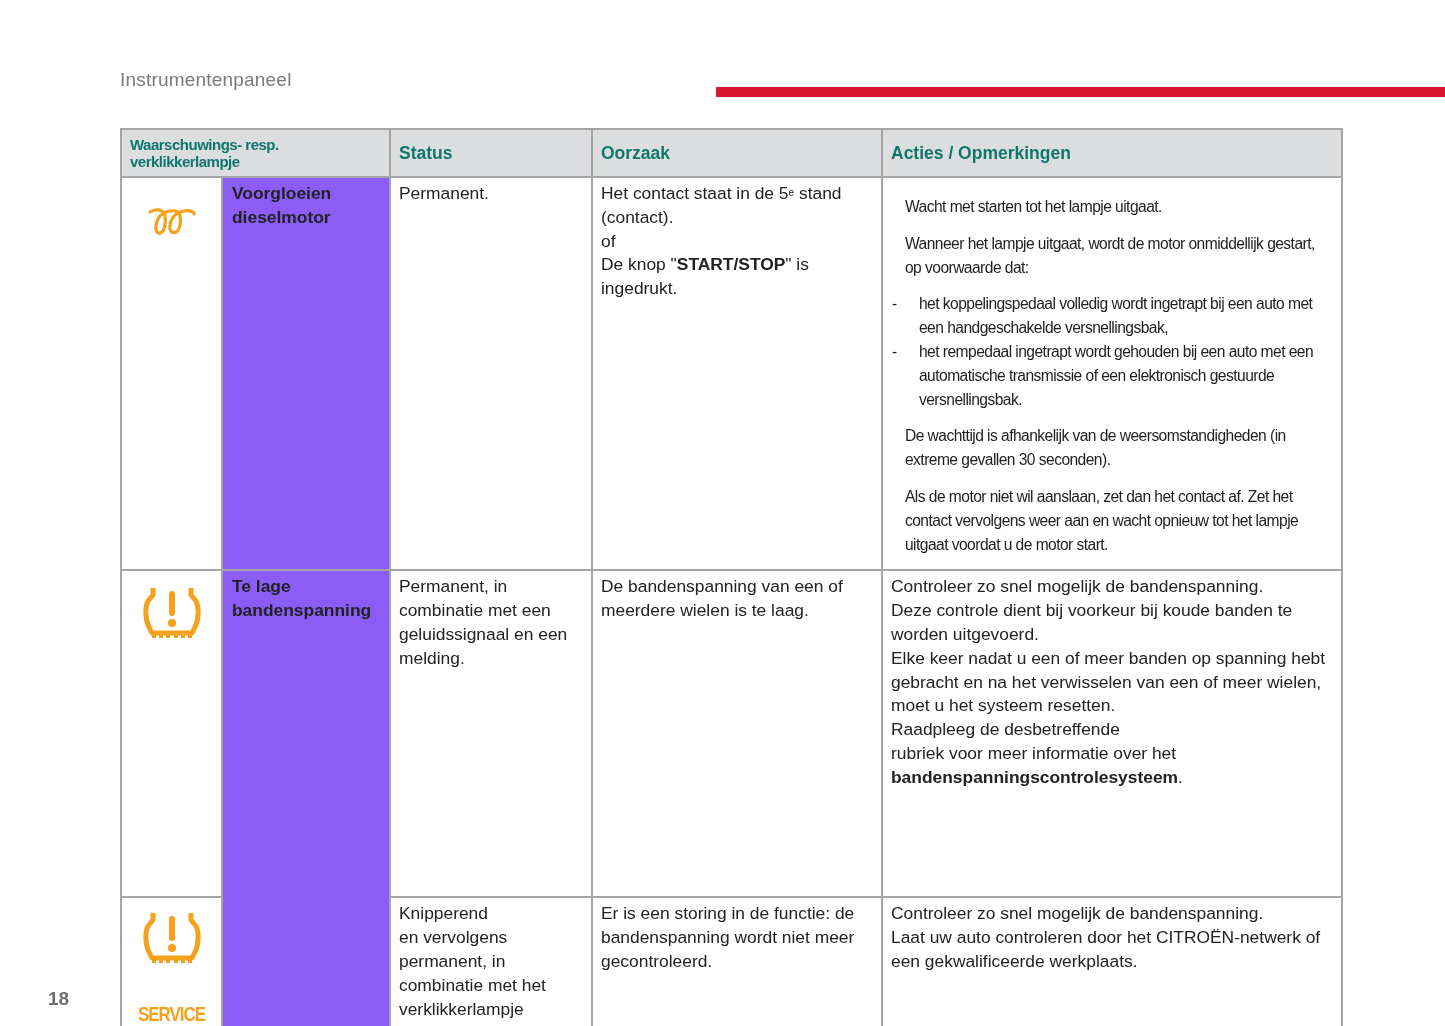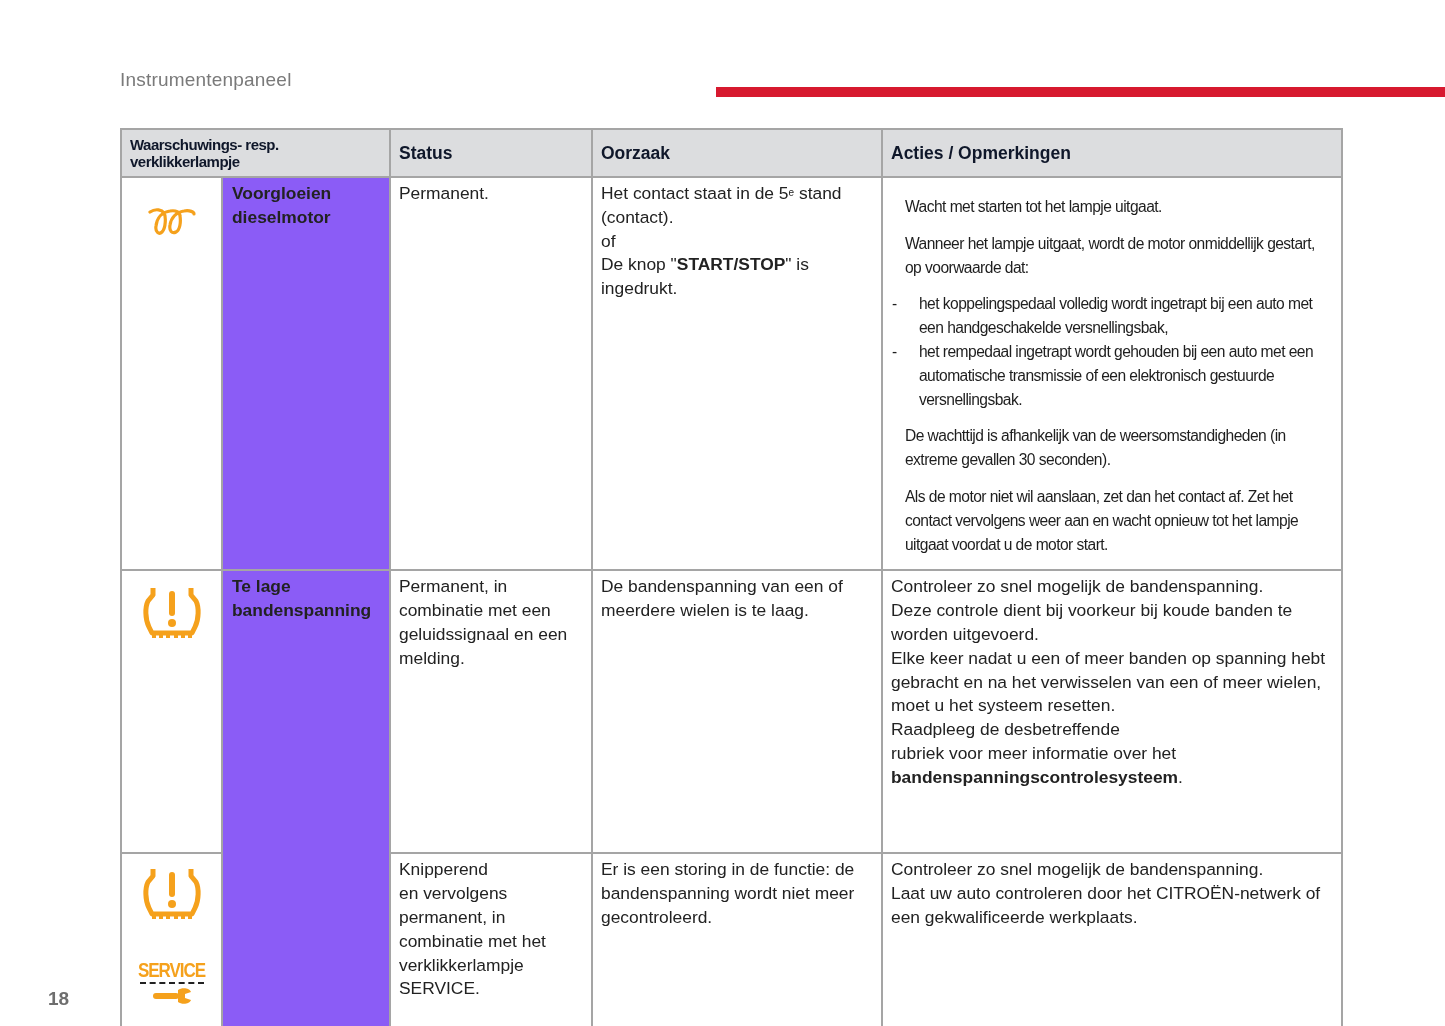--- a/index.html
+++ b/index.html
@@ -25,21 +25,21 @@
       width: 1221px; border-collapse: collapse;
       table-layout: fixed;
     }
     .warn-table th, .warn-table td {
       border: 2px solid #a5a5a5; vertical-align: top;
       padding: 0;
     }
     .warn-table th {
       background: #dcdddf; height: 46px; text-align: left;
       vertical-align: middle; font-size: 17.5px; font-weight: bold;
-      padding-left: 8px; color: #0f172a;
+      padding-left: 8px; color: #0f766e;
     }
     .warn-table th.th-lamp {
       font-size: 15px; letter-spacing: -0.5px; padding-left: 8px;
       font-stretch: condensed;
     }
     .cell-text {
       font-size: 17.4px; line-height: 23.8px; padding: 4px 8px 0 8px;
       color: #222;
     }
     .name-cell { background: #8b5cf6; }
@@ -115,21 +115,21 @@
           <div class="bullet">
             <span class="dash">-</span>
             <span>het rempedaal ingetrapt wordt gehouden bij een auto met een automatische transmissie of een elektronisch gestuurde versnellingsbak.</span>
           </div>
           <p>De wachttijd is afhankelijk van de weersomstandigheden (in extreme gevallen 30 seconden).</p>
           <p>Als de motor niet wil aanslaan, zet dan het contact af. Zet het contact vervolgens weer aan en wacht opnieuw tot het lampje uitgaat voordat u de motor start.</p>
         </div>
       </td>
     </tr>
 
-    <tr style="height:283px">
+    <tr style="height:327px">
       <td class="icon-cell">
         <svg class="icon-wrap" width="58" height="56" viewBox="0 0 58 56" style="margin-top:14px">
           <path d="M10 3 L10 10 L5 16 C2 22, 2 34, 6 42 L9 48 L49 48 L52 42 C56 34, 56 22, 53 16 L48 10 L48 3" fill="none" stroke="#f5a11c" stroke-width="5" stroke-linejoin="round"></path>
           <path d="M11 48 L11 53 M18 48 L18 53 M25 48 L25 53 M33 48 L33 53 M40 48 L40 53 M47 48 L47 53" stroke="#f5a11c" stroke-width="4"></path>
           <rect x="26" y="6" width="6" height="25" rx="3" fill="#f5a11c"></rect>
           <circle cx="29" cy="38" r="4" fill="#f5a11c"></circle>
         </svg>
       </td>
       <td class="name-cell" rowspan="2">
         <div class="cell-text">

